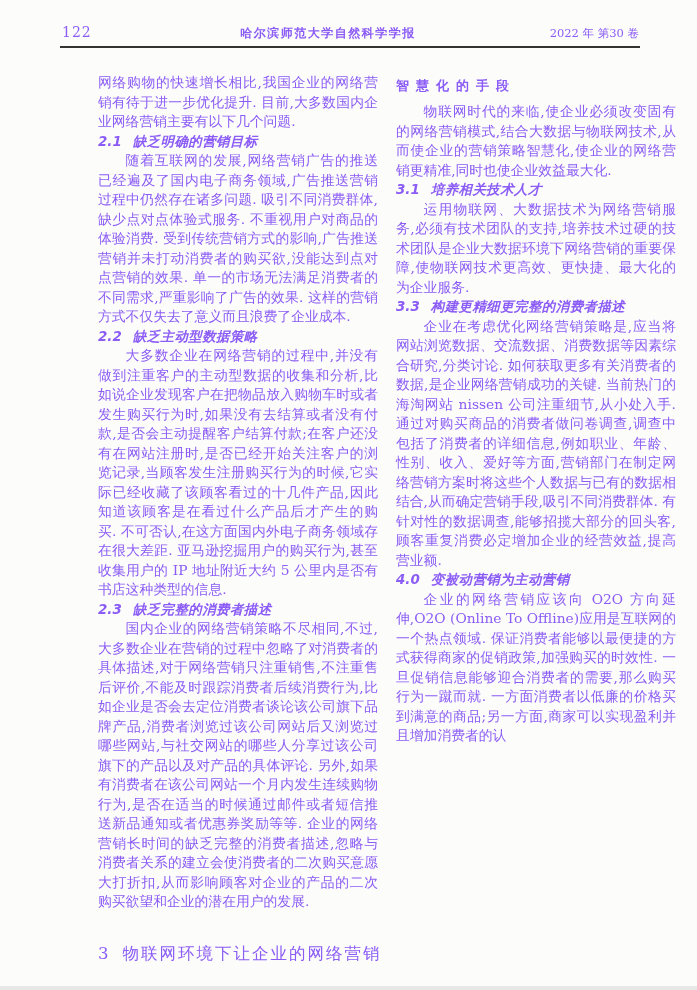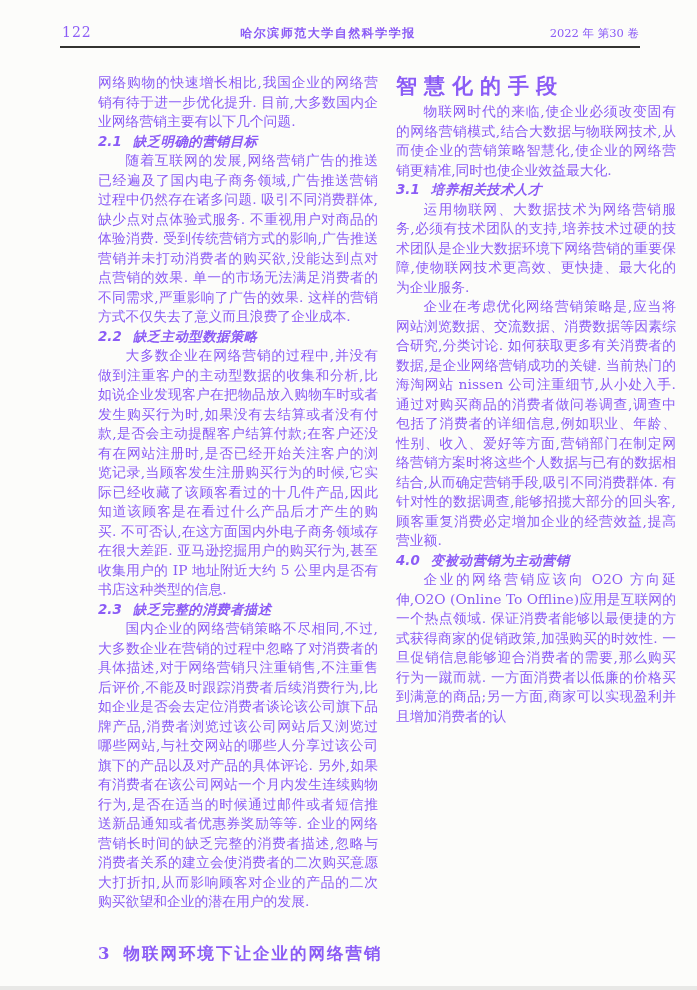--- a/index.html
+++ b/index.html
@@ -78,33 +78,33 @@
     font-size: 13.4px;
     line-height: 19.5px;
     font-style: italic;
   }
   .h2 .h2-title {
     margin-left: 11px;
     letter-spacing: 0.5px;
   }
   .h1 {
     font-size: 16.5px;
-    font-weight: 700;
+    font-weight: 400;
     letter-spacing: 2px;
     white-space: nowrap;
     line-height: 24px;
   }
   .h1-left {
     margin-top: 30px;
   }
   .h1 .h1-title {
     margin-left: 12px;
   }
   .h1-cont {
-    font-size: 21px;
+    font-size: 13px;
     font-weight: 600;
     letter-spacing: 7px;
     line-height: 26px;
     margin-bottom: 3px;
   }
 </style>
 </head>
 <body>
 
 <div class="page">
@@ -144,20 +144,23 @@
     <div class="col">
       <div class="h1-cont">智慧化的手段</div>
       <p>物联网时代的来临,使企业必须改变固有的网络营销模式,结合大数据与物联网技术,从而使企业的营销策略智慧化,使企业的网络营销更精准,同时也使企业效益最大化.</p>
 
       <div class="h2">
         <span class="h2-num">3.1</span><span class="h2-title">培养相关技术人才</span>
       </div>
       <p>运用物联网、大数据技术为网络营销服务,必须有技术团队的支持,培养技术过硬的技术团队是企业大数据环境下网络营销的重要保障,使物联网技术更高效、更快捷、最大化的为企业服务.</p>
 
 
+      <div class="h2">
+        <span class="h2-num">3.3</span><span class="h2-title">构建更精细更完整的消费者描述</span>
+      </div>
       <p>企业在考虑优化网络营销策略是,应当将网站浏览数据、交流数据、消费数据等因素综合研究,分类讨论. 如何获取更多有关消费者的数据,是企业网络营销成功的关键. 当前热门的海淘网站 nissen 公司注重细节,从小处入手. 通过对购买商品的消费者做问卷调查,调查中包括了消费者的详细信息,例如职业、年龄、性别、收入、爱好等方面,营销部门在制定网络营销方案时将这些个人数据与已有的数据相结合,从而确定营销手段,吸引不同消费群体. 有针对性的数据调查,能够招揽大部分的回头客,顾客重复消费必定增加企业的经营效益,提高营业额.</p>
 
       <div class="h2">
         <span class="h2-num">4.0</span><span class="h2-title">变被动营销为主动营销</span>
       </div>
       <p>企业的网络营销应该向 O2O 方向延伸,O2O (Online To Offline)应用是互联网的一个热点领域. 保证消费者能够以最便捷的方式获得商家的促销政策,加强购买的时效性. 一旦促销信息能够迎合消费者的需要,那么购买行为一蹴而就. 一方面消费者以低廉的价格买到满意的商品;另一方面,商家可以实现盈利并且增加消费者的认</p>
     </div>
 
   </div>
 </div>

